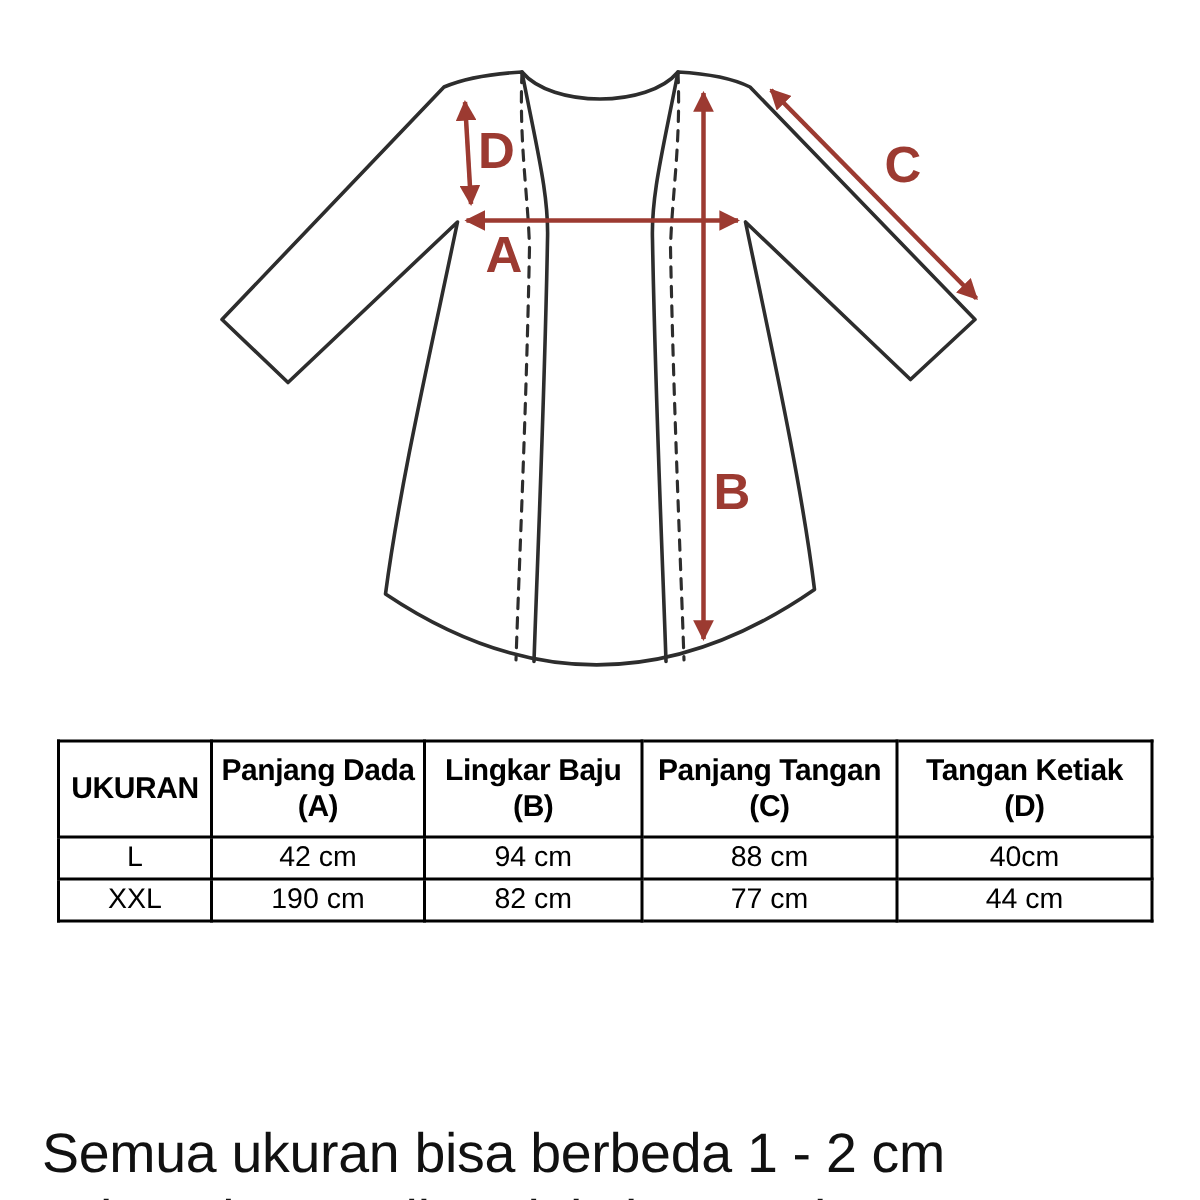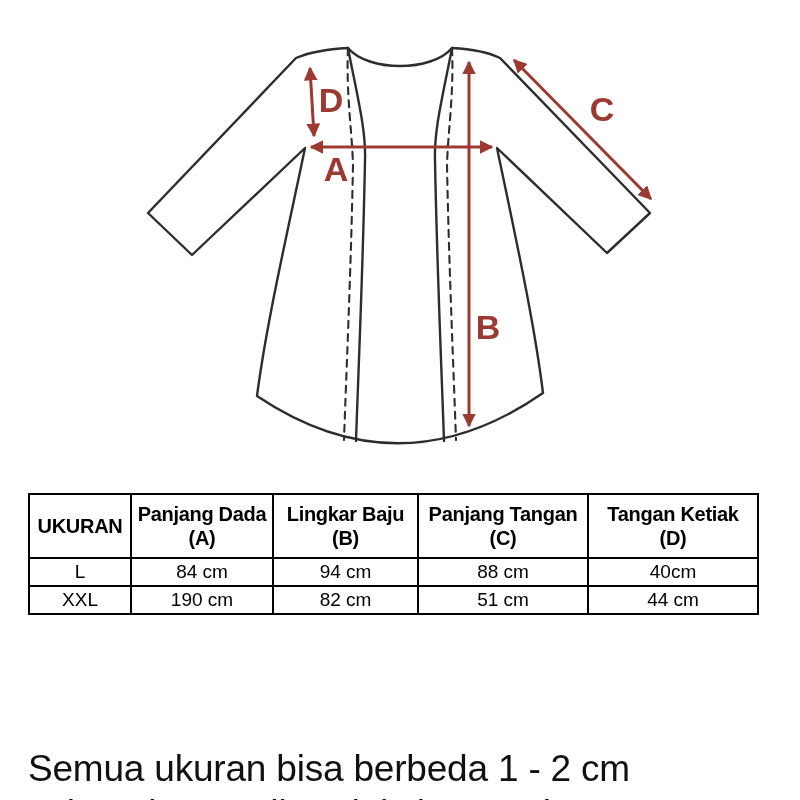--- a/index.html
+++ b/index.html
@@ -42,21 +42,21 @@
   }
   .measure-label {
     font-family: "Liberation Sans", sans-serif;
     font-size: 34px;
     font-weight: bold;
     text-anchor: middle;
     stroke: none;
   }
   #size-table-wrap {
     position: absolute;
-    left: 28px;
+    left: 38px;
     top: 493px;
     border-radius: 31px;
   }
   table.size-table {
     border-collapse: collapse;
     table-layout: fixed;
     width: 729px;
     color: #000000;
   }
   table.size-table th,
@@ -166,30 +166,30 @@
           </th>
           <th>
             <div>Tangan Ketiak</div>
             <div>(D)</div>
           </th>
         </tr>
       </thead>
       <tbody>
         <tr>
           <td>L</td>
-          <td>84 cm</td>
+          <td>42 cm</td>
           <td>94 cm</td>
           <td>88 cm</td>
           <td>40cm</td>
         </tr>
         <tr>
           <td>XXL</td>
           <td>190 cm</td>
           <td>82 cm</td>
-          <td>51 cm</td>
+          <td>77 cm</td>
           <td>44 cm</td>
         </tr>
       </tbody>
     </table>
   </div>
 
   <div id="note">Semua ukuran bisa berbeda 1 - 2 cm sebagaimana diproduksi massal.</div>
 
 </div>
 

